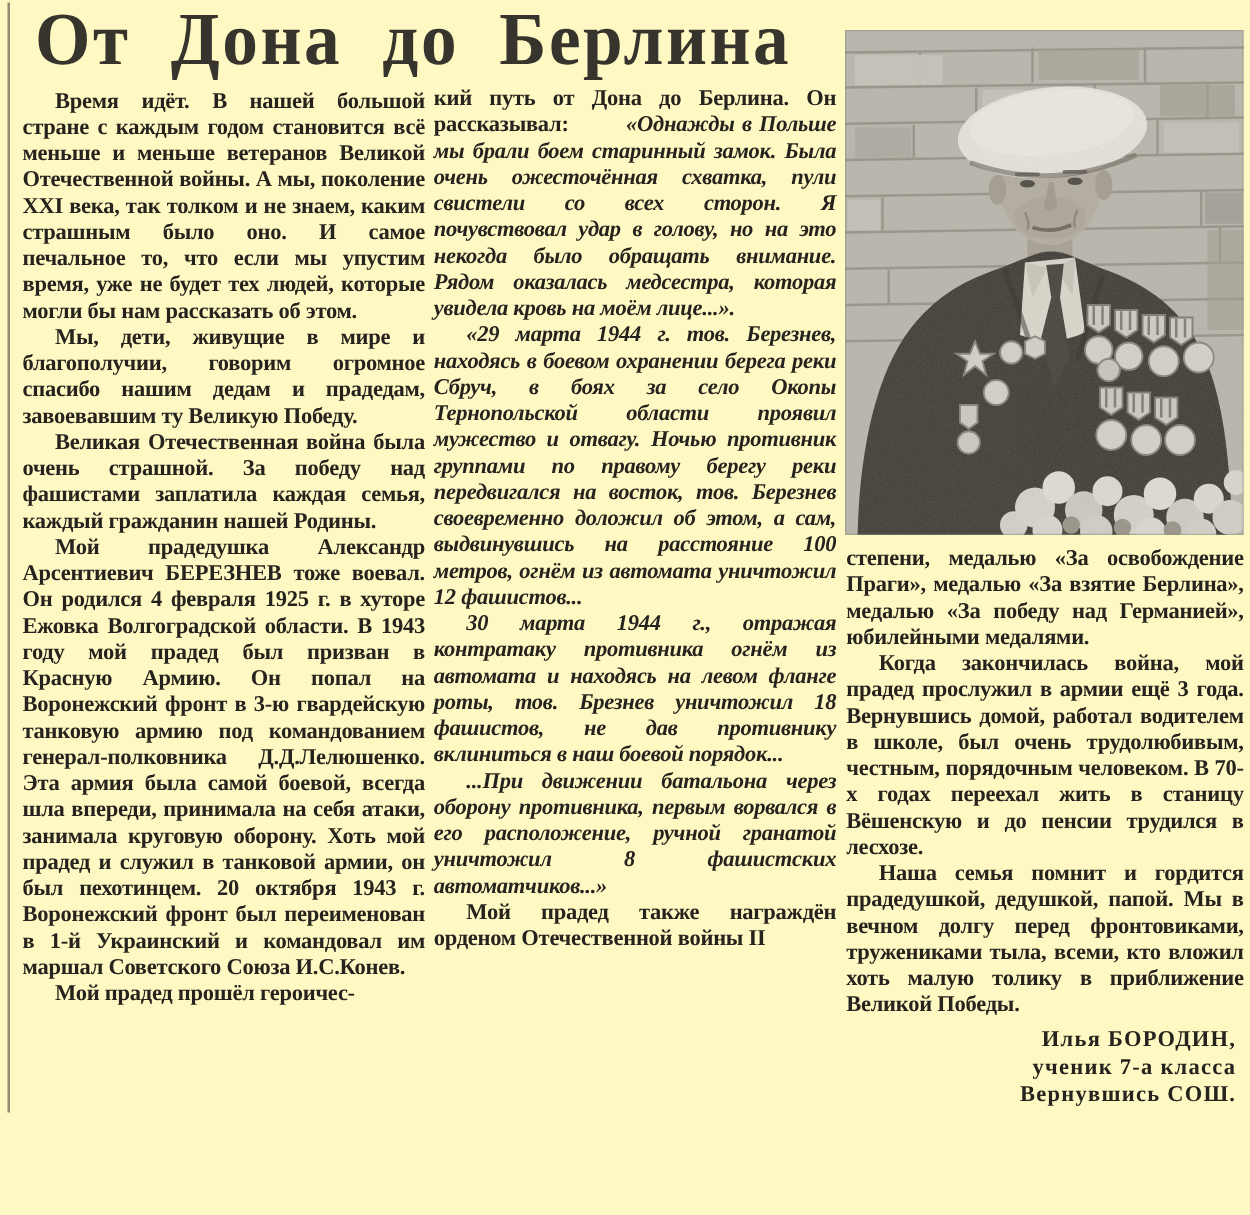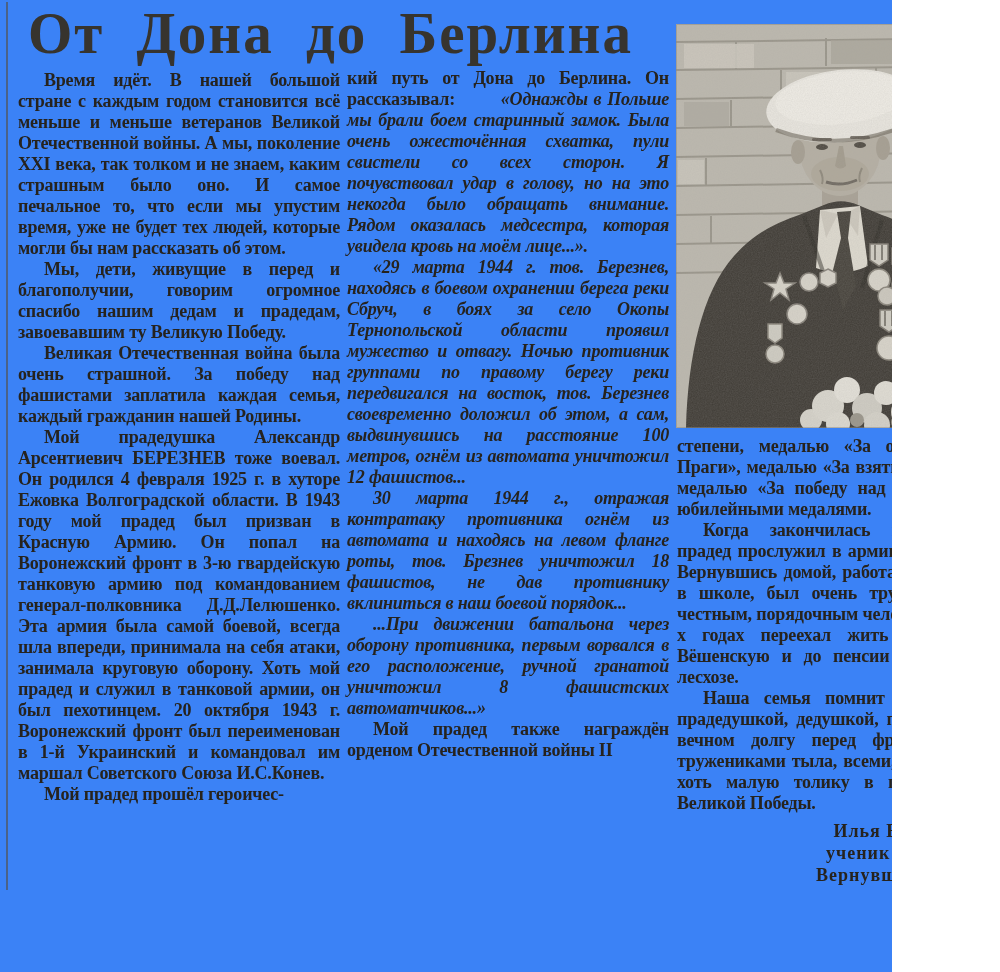--- a/index.html
+++ b/index.html
@@ -1,18 +1,18 @@
 <!DOCTYPE html>
 <html lang="ru"><head>
 <meta charset="utf-8">
 <style>
   html,body { margin:0; padding:0; }
   .page {
-    position:relative; width:892px; height:972px; overflow:hidden;
-    background:#3b82f6;
+    position:relative; width:1000px; height:972px; overflow:hidden;
+    background:#fef9c3;
     font-family:"Liberation Serif", serif;
     color:#26231e;
   }
   .rule-left {
     position:absolute; left:6px; top:2px; width:2px; height:888px;
     background:#55524b; opacity:.65;
   }
   .headline {
     position:absolute; left:28px; top:-2px; margin:0;
     font-size:57px; font-weight:700; color:#37342e;
@@ -210,21 +210,21 @@
         </g>
       </g>
 
       <rect width="319" height="404" filter="url(#grain)" opacity="0.42"></rect>
       <rect x="0.5" y="0.5" width="318" height="403" fill="none" stroke="#8d897f" opacity="0.5"></rect>
     </svg>
   </div>
 
   <div class="col" id="col1">
     <p>Время идёт. В нашей большой стране с каждым годом становится всё меньше и меньше ветеранов Великой Отечественной войны. А мы, поколение XXI века, так толком и не знаем, каким страшным было оно. И самое печальное то, что если мы упустим время, уже не будет тех людей, которые могли бы нам рассказать об этом.</p>
-    <p>Мы, дети, живущие в перед и благополучии, говорим огромное спасибо нашим дедам и прадедам, завоевавшим ту Великую Победу.</p>
+    <p>Мы, дети, живущие в мире и благополучии, говорим огромное спасибо нашим дедам и прадедам, завоевавшим ту Великую Победу.</p>
     <p>Великая Отечественная война была очень страшной. За победу над фашистами заплатила каждая семья, каждый гражданин нашей Родины.</p>
     <p>Мой прадедушка Александр Арсентиевич БЕРЕЗНЕВ тоже воевал. Он родился 4 февраля 1925 г. в хуторе Ежовка Волгоградской области. В 1943 году мой прадед был призван в Красную Армию. Он попал на Воронежский фронт в 3-ю гвардейскую танковую армию под командованием генерал-полковника Д.Д.Лелюшенко. Эта армия была самой боевой, всегда шла впереди, принимала на себя атаки, занимала круговую оборону. Хоть мой прадед и служил в танковой армии, он был пехотинцем. 20 октября 1943 г. Воронежский фронт был переименован в 1-й Украинский и командовал им маршал Советского Союза И.С.Конев.</p>
     <p>Мой прадед прошёл героичес-</p>
   </div>
 
   <div class="col" id="col2">
     <p class="cont"><span>кий путь от Дона до Берлина. Он рассказывал: </span><span class="q">«Однажды в Польше мы брали боем старинный замок. Была очень ожесточённая схватка, пули свистели со всех сторон. Я почувствовал удар в голову, но на это некогда было обращать внимание. Рядом оказалась медсестра, которая увидела кровь на моём лице...».</span></p>
     <p class="q">«29 марта 1944 г. тов. Березнев, находясь в боевом охранении берега реки Сбруч, в боях за село Окопы Тернопольской области проявил мужество и отвагу. Ночью противник группами по правому берегу реки передвигался на восток, тов. Березнев своевременно доложил об этом, а сам, выдвинувшись на расстояние 100 метров, огнём из автомата уничтожил 12 фашистов...</p>
     <p class="q">30 марта 1944 г., отражая контратаку противника огнём из автомата и находясь на левом фланге роты, тов. Брезнев уничтожил 18 фашистов, не дав противнику вклиниться в наш боевой порядок...</p>
     <p class="q">...При движении батальона через оборону противника, первым ворвался в его расположение, ручной гранатой уничтожил 8 фашистских автоматчиков...»</p>

